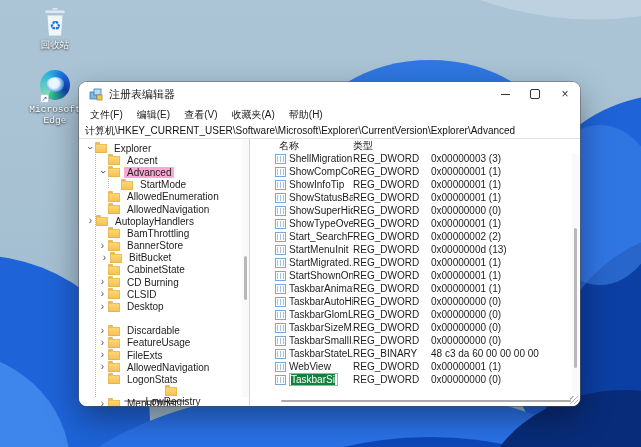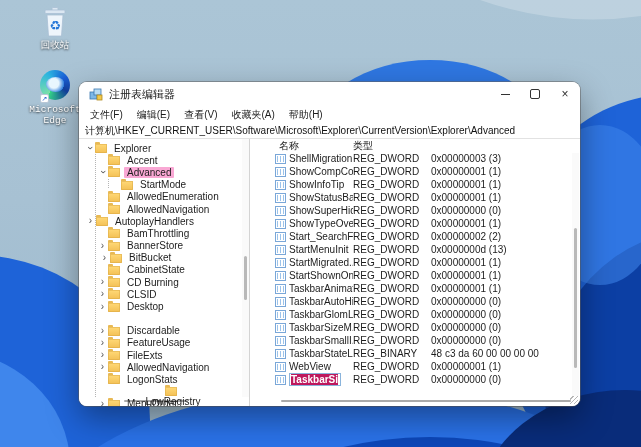--- a/index.html
+++ b/index.html
@@ -67,21 +67,21 @@
   .cell-name { width:82px; flex:none; padding-left:8px; display:flex; align-items:center; overflow:hidden; }
   .cell-type { width:78px; flex:none; overflow:hidden; }
   .cell-data { flex:1; overflow:hidden; white-space:nowrap; }
   .lrow { display:flex; height:13px; align-items:center; }
   .lrow .cell-name { padding-left:4px; }
   .reg-icon { width:11px; height:10px; flex:none; margin-right:3px; border:1px solid #7aa7d8; background:#fff; position:relative; }
   .reg-icon::before { content:""; position:absolute; inset:1px;
     background:repeating-linear-gradient(90deg,#9cc3ea 0 1px, rgba(0,0,0,0) 1px 3px); }
   .nt { white-space:nowrap; }
   .lrow.editing .nt { border:1px solid #8ab4dc; background:#fff; padding:0 2px 0 1px; box-shadow:0 0 0 1px #fff inset; }
-  .lrow.editing .nti { background:#be185d; color:#fff;font-weight:bold; }
+  .lrow.editing .nti { background:#15803d; color:#fff; }
 
   
   .vscroll { position:absolute; width:7px; background:#fafafa; }
   .vthumb { position:absolute; left:2px; width:3px; background:#b9b9b9; border-radius:2px; }
   #tree-vscroll { right:0; top:0; bottom:9px; }
   #tree-vthumb  { top:117px; height:44px; }
   #list-vscroll { right:1px; top:14px; bottom:10px; }
   #list-vthumb  { top:75px; height:140px; }
   .hscroll { position:absolute; height:7px; bottom:1px; }
   .hthumb { position:absolute; top:2px; height:2px; background:#aaa; border-radius:2px; }

